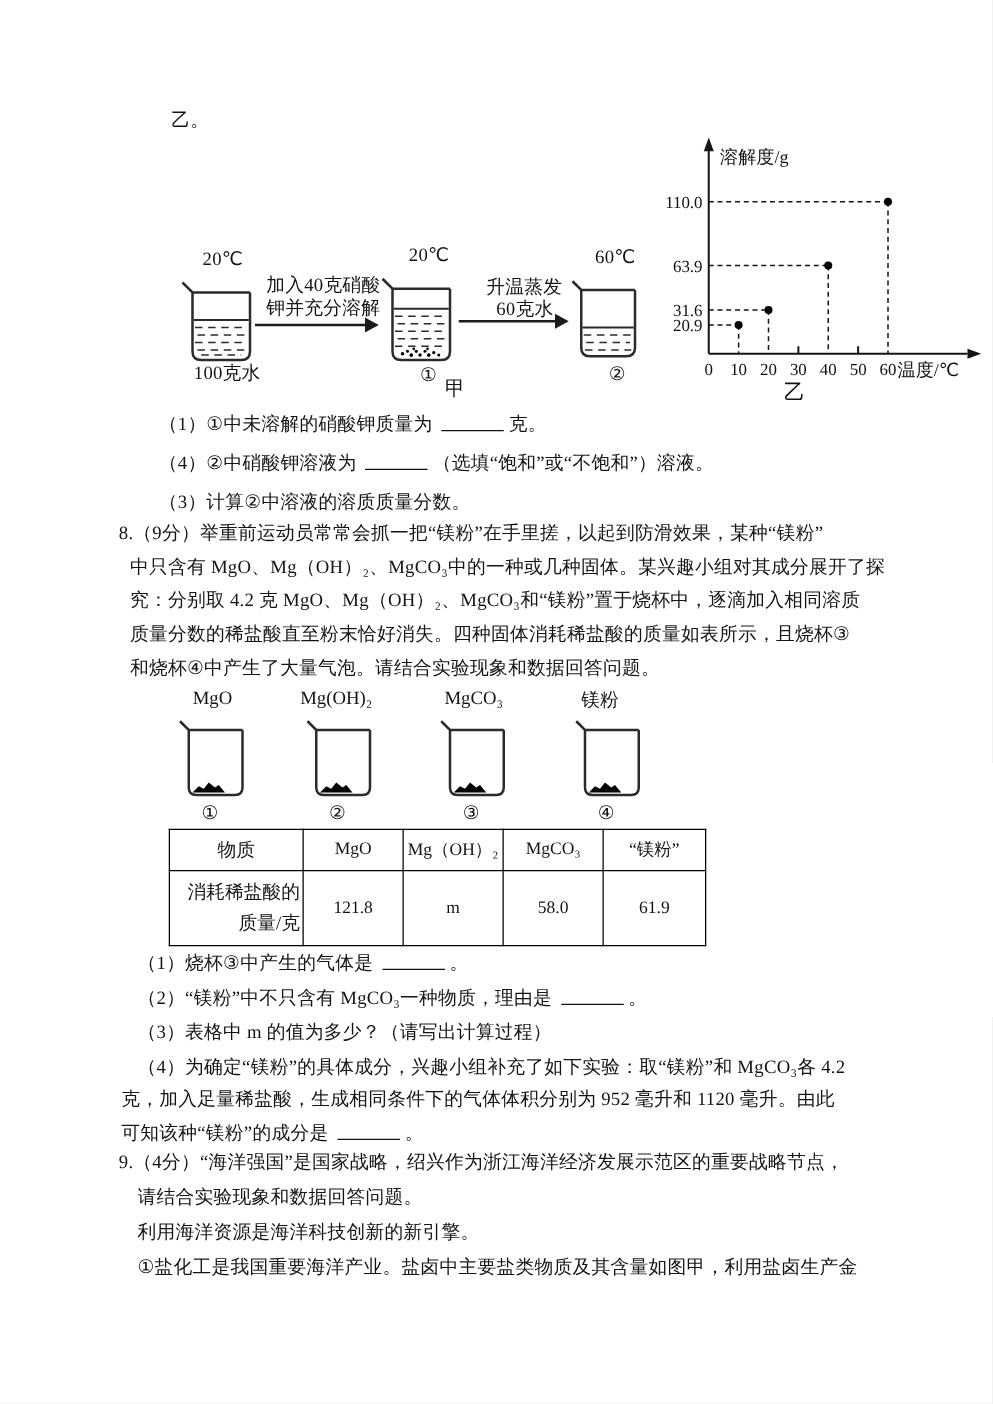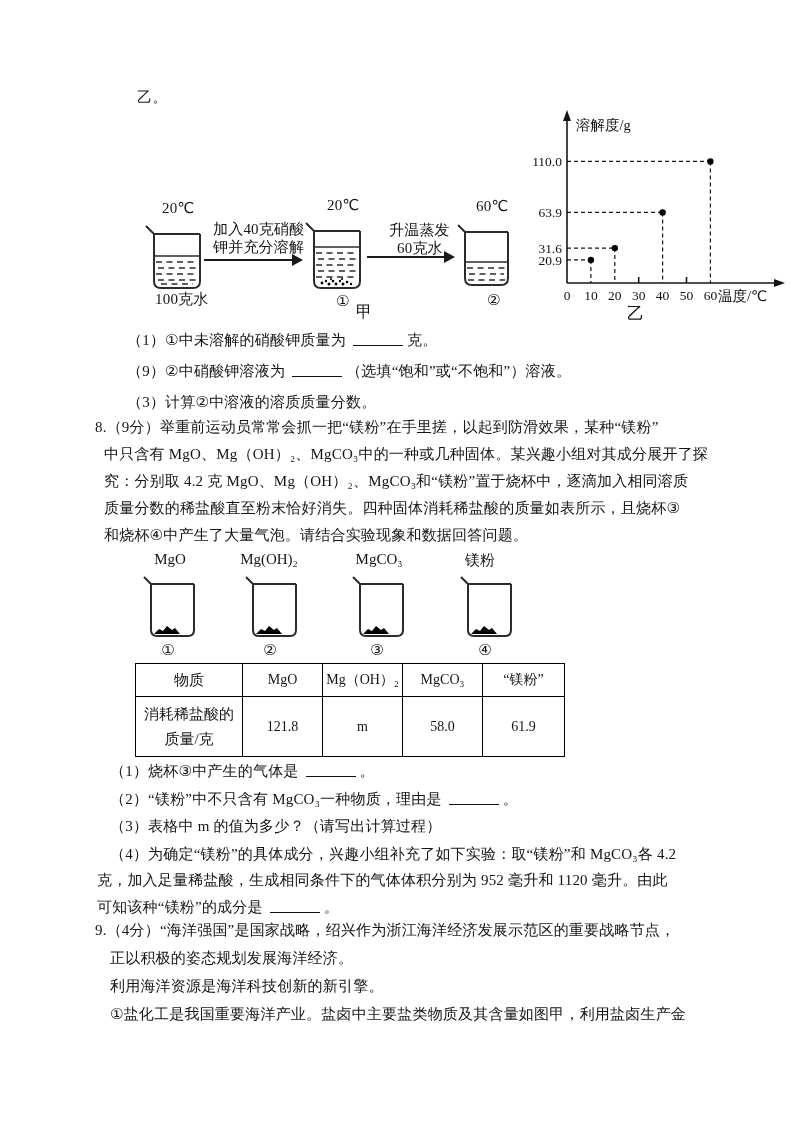--- a/index.html
+++ b/index.html
@@ -49,21 +49,21 @@
     padding-left:26px;
   }
   .q8t th,.q8t td{
     border:1.6px solid #000;
     text-align:center;vertical-align:middle;
     font-weight:normal;font-size:14px;
     padding:2px;color:#141414;
   }
   .q8t tr.hdr{height:33px;}
   .q8t tr.dat{height:60px;}
-  .q8t td.rowlab{line-height:25px;font-size:14px;}
+  .q8t td.rowlab{line-height:25px;font-size:14px;text-align:right;}
   #chart-svg text{font-family:"Liberation Serif","DejaVu Sans",serif;fill:#101010;}
   #chart-svg .ax{stroke:#151515;stroke-width:1.6;}
   #chart-svg .dash{stroke:#151515;stroke-width:1.2;stroke-dasharray:4 3;}
   #chart-svg .clab{font-size:14.5px;}
   #chart-svg .ctick{font-size:13.5px;}
 </style>
 </head>
 <body>
 
 <div class="page">
@@ -162,21 +162,21 @@
       <circle cx="134.60000000000002" cy="109.3905" r="3.2" fill="#000000"></circle>
       <text x="34" y="114.3905" class="ctick" text-anchor="end">63.9</text>
       <line x1="39" y1="58.45" x2="182.4" y2="58.45" class="dash"></line>
       <line x1="182.4" y1="58.45" x2="182.4" y2="180" class="dash"></line>
       <circle cx="182.4" cy="58.45" r="3.2" fill="#000000"></circle>
       <text x="34" y="63.45" class="ctick" text-anchor="end">110.0</text>
     </svg>
   <div class="t" style="left:627px;top:304px;font-size:17px">乙</div>
 
   <div class="t" style="left:127px;top:331px"><span>（1）①中未溶解的硝酸钾质量为</span><span class="blank"></span><span>克。</span></div>
-  <div class="t" style="left:127px;top:362px"><span>（9）②中硝酸钾溶液为</span><span class="blank"></span><span>（选填“饱和”或“不饱和”）溶液。</span></div>
+  <div class="t" style="left:127px;top:362px"><span>（4）②中硝酸钾溶液为</span><span class="blank"></span><span>（选填“饱和”或“不饱和”）溶液。</span></div>
   <div class="t" style="left:127px;top:393px">（3）计算②中溶液的溶质质量分数。</div>
 
   <div class="t" style="left:95px;top:418px">8.（9分）举重前运动员常常会抓一把“镁粉”在手里搓，以起到防滑效果，某种“镁粉”</div>
   <div class="t" style="left:104px;top:445px">中只含有 MgO、Mg（OH）₂、MgCO₃中的一种或几种固体。某兴趣小组对其成分展开了探</div>
   <div class="t" style="left:104px;top:472px">究：分别取 4.2 克 MgO、Mg（OH）₂、MgCO₃和“镁粉”置于烧杯中，逐滴加入相同溶质</div>
   <div class="t" style="left:104px;top:526px">和烧杯④中产生了大量气泡。请结合实验现象和数据回答问题。</div>
   <div class="t" style="left:104px;top:499px">质量分数的稀盐酸直至粉末恰好消失。四种固体消耗稀盐酸的质量如表所示，且烧杯③</div>
 
   <div class="q8lab" style="left:120px;top:551px">MgO</div>
   <div class="q8lab" style="left:219px;top:551px">Mg(OH)₂</div>
@@ -232,17 +232,17 @@
     </table>
 
   <div class="t" style="left:110px;top:762px"><span>（1）烧杯③中产生的气体是</span><span class="blank"></span><span>。</span></div>
   <div class="t" style="left:110px;top:790px"><span>（2）“镁粉”中不只含有 MgCO₃一种物质，理由是</span><span class="blank"></span><span>。</span></div>
   <div class="t" style="left:110px;top:817px">（3）表格中 m 的值为多少？（请写出计算过程）</div>
   <div class="t" style="left:110px;top:845px">（4）为确定“镁粉”的具体成分，兴趣小组补充了如下实验：取“镁粉”和 MgCO₃各 4.2</div>
   <div class="t" style="left:97px;top:871px">克，加入足量稀盐酸，生成相同条件下的气体体积分别为 952 毫升和 1120 毫升。由此</div>
   <div class="t" style="left:97px;top:898px"><span>可知该种“镁粉”的成分是</span><span class="blank"></span><span>。</span></div>
 
   <div class="t" style="left:95px;top:921px">9.（4分）“海洋强国”是国家战略，绍兴作为浙江海洋经济发展示范区的重要战略节点，</div>
-  <div class="t" style="left:110px;top:949px">正以积极的姿态规划发展海洋经济。</div>
+  <div class="t" style="left:110px;top:949px">请结合实验现象和数据回答问题。</div>
   <div class="t" style="left:110px;top:977px">利用海洋资源是海洋科技创新的新引擎。</div>
   <div class="t" style="left:110px;top:1005px">①盐化工是我国重要海洋产业。盐卤中主要盐类物质及其含量如图甲，利用盐卤生产金</div>
 
 </div>
 
 </body></html>

